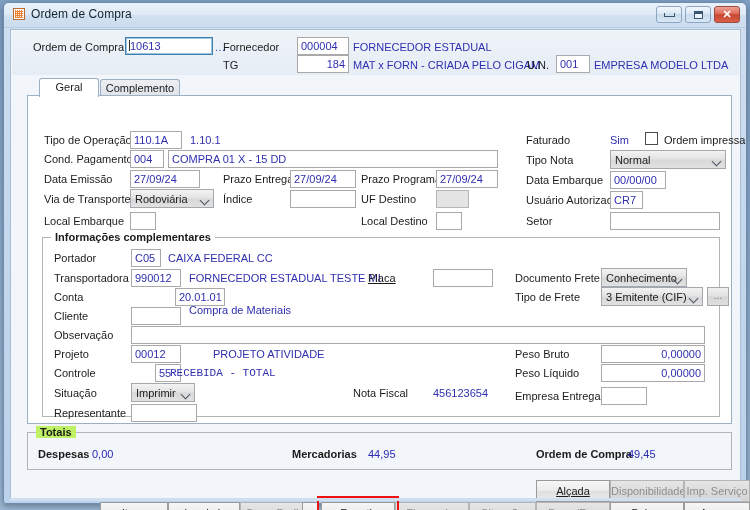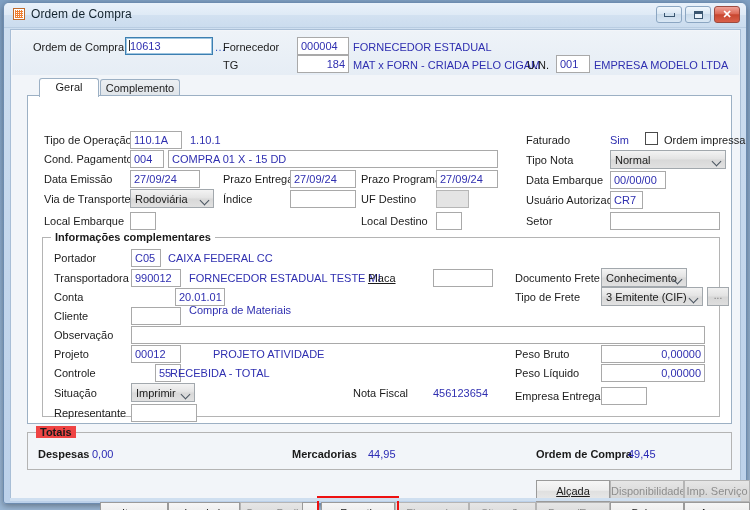--- a/index.html
+++ b/index.html
@@ -137,21 +137,21 @@
     position:absolute;top:-7px;left:8px;background:#ffffff;padding:0 4px;
     font-size:11px;font-weight:bold;color:#1a1a1a;white-space:nowrap;
   }
 
   
   .totals{
     position:absolute;left:16px;top:402px;width:705px;height:38px;
     border:1px solid #b4b4b4;box-sizing:border-box;background:transparent;
   }
   .totals > .gtitle{
-    position:absolute;top:-7px;left:8px;background:#ef4444;padding:0 4px;
+    position:absolute;top:-7px;left:8px;background:#bef264;padding:0 4px;
     font-size:11px;font-weight:bold;color:#1a1a1a;
   }
 
   
   .btn{
     position:absolute;box-sizing:border-box;height:22px;
     background:linear-gradient(180deg,#f6f6f6 0%,#ededed 46%,#e0e0e0 52%,#e9e9e9 100%);
     border:1px solid #9a9a9a;
     font-size:11px;color:#1b1b1b;text-align:center;line-height:20px;
     white-space:nowrap;overflow:hidden;
@@ -296,21 +296,21 @@
         <span class="fld" style="left:88px;top:88px;width:574px;"></span>
 
         <span class="lbl" style="left:11px;top:110px;">Projeto</span>
         <span class="fld" style="left:88px;top:107px;width:50px;">00012</span>
         <span class="blue" style="left:170px;top:110px;">PROJETO ATIVIDADE</span>
         <span class="lbl" style="left:472px;top:110px;">Peso Bruto</span>
         <span class="fld r" style="left:558px;top:107px;width:104px;">0,00000</span>
 
         <span class="lbl" style="left:11px;top:129px;">Controle</span>
         <span class="fld" style="left:88px;top:126px;width:26px;margin-left:24px;">55</span>
-        <span class="blue" style="left:127px;top:129px;">RECEBIDA - TOTAL</span>
+        <span class="blue" style="left:127px;top:129px;font-family:Liberation Mono, monospace;">RECEBIDA - TOTAL</span>
         <span class="lbl" style="left:472px;top:129px;">Peso Líquido</span>
         <span class="fld r" style="left:558px;top:126px;width:104px;">0,00000</span>
 
         <span class="lbl" style="left:11px;top:149px;">Situação</span>
         <span class="combo" style="left:88px;top:145px;width:64px;">Imprimir</span>
         <span class="lbl" style="left:310px;top:149px;">Nota Fiscal</span>
         <span class="blue" style="left:390px;top:149px;">456123654</span>
 
         <span class="lbl" style="left:11px;top:169px;">Representante</span>
         <span class="fld" style="left:88px;top:166px;width:66px;"></span>

